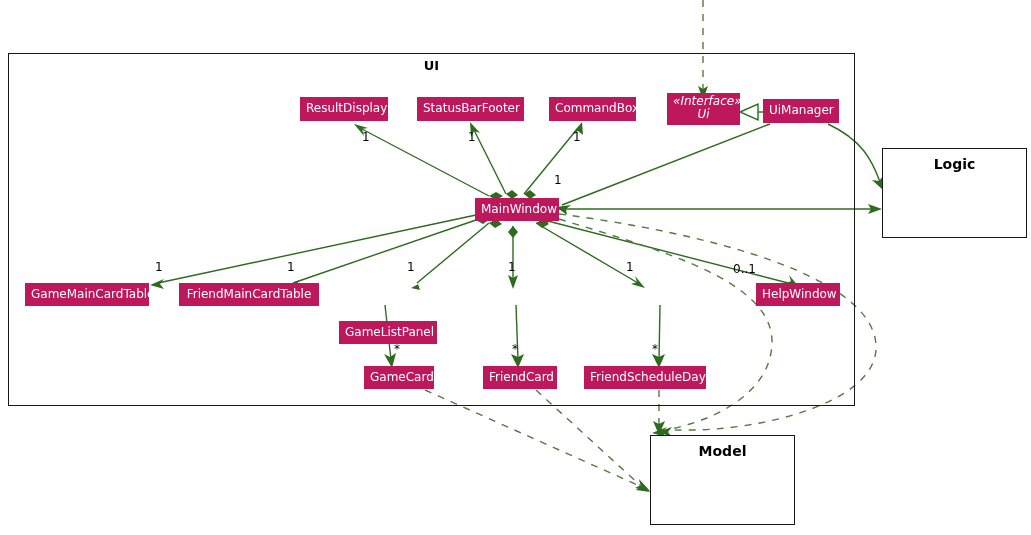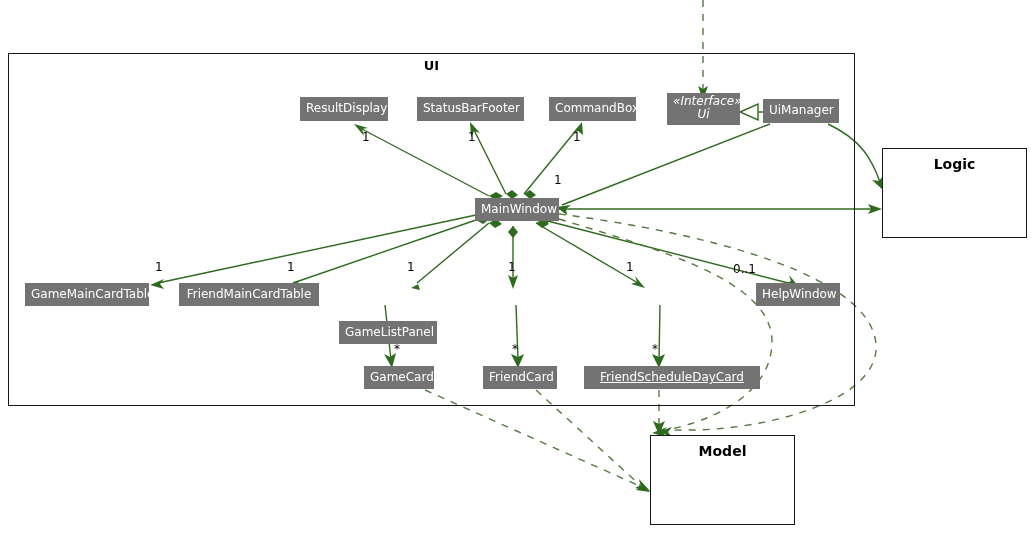--- a/index.html
+++ b/index.html
@@ -20,21 +20,21 @@
   }
   svg#uml {
     position: absolute;
     top: 0;
     left: 0;
     width: 1031px;
     height: 535px;
   }
   .cls-box {
     position: absolute;
-    background: #737373;
+    background: #be185d;
     color: #ffffff;
     font-family: "DejaVu Sans", sans-serif;
     font-size: 12px;
     line-height: 14px;
     text-align: center;
     white-space: nowrap;
     padding: 4px 6px 5px 6px;
     box-sizing: border-box;
     z-index: 5;
   }
@@ -240,21 +240,21 @@
   </div>
 
   <div class="cls-box" style="left:364px; top:366px; width:70px; height:23px;">
     <span>GameCard</span>
   </div>
 
   <div class="cls-box" style="left:483px; top:366px; width:74px; height:23px;">
     <span>FriendCard</span>
   </div>
 
-  <div class="cls-box" style="left:584px; top:366px; width:176px; height:23px;text-decoration:underline;">
+  <div class="cls-box" style="left:584px; top:366px; width:122px; height:23px;">
     <span>FriendScheduleDayCard</span>
   </div>
 
   <div class="mult" style="left:362px; top:130px;">1</div>
   <div class="mult" style="left:468px; top:130px;">1</div>
   <div class="mult" style="left:573px; top:130px;">1</div>
   <div class="mult" style="left:554px; top:173px;">1</div>
   <div class="mult" style="left:155px; top:260px;">1</div>
   <div class="mult" style="left:287px; top:260px;">1</div>
   <div class="mult" style="left:407px; top:260px;">1</div>

